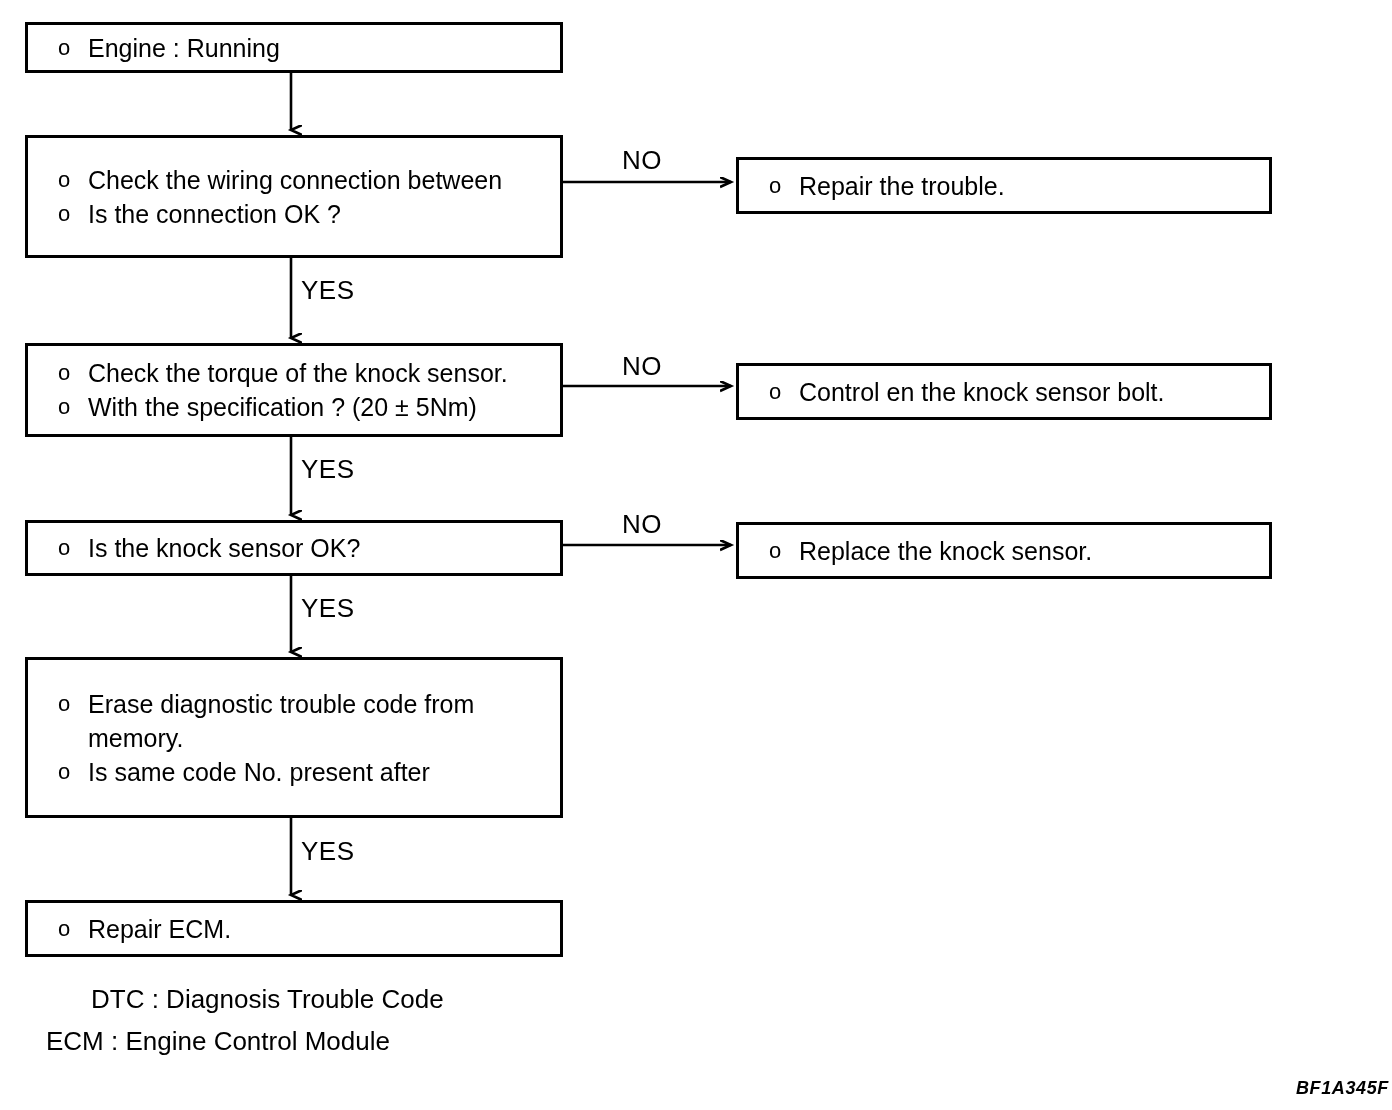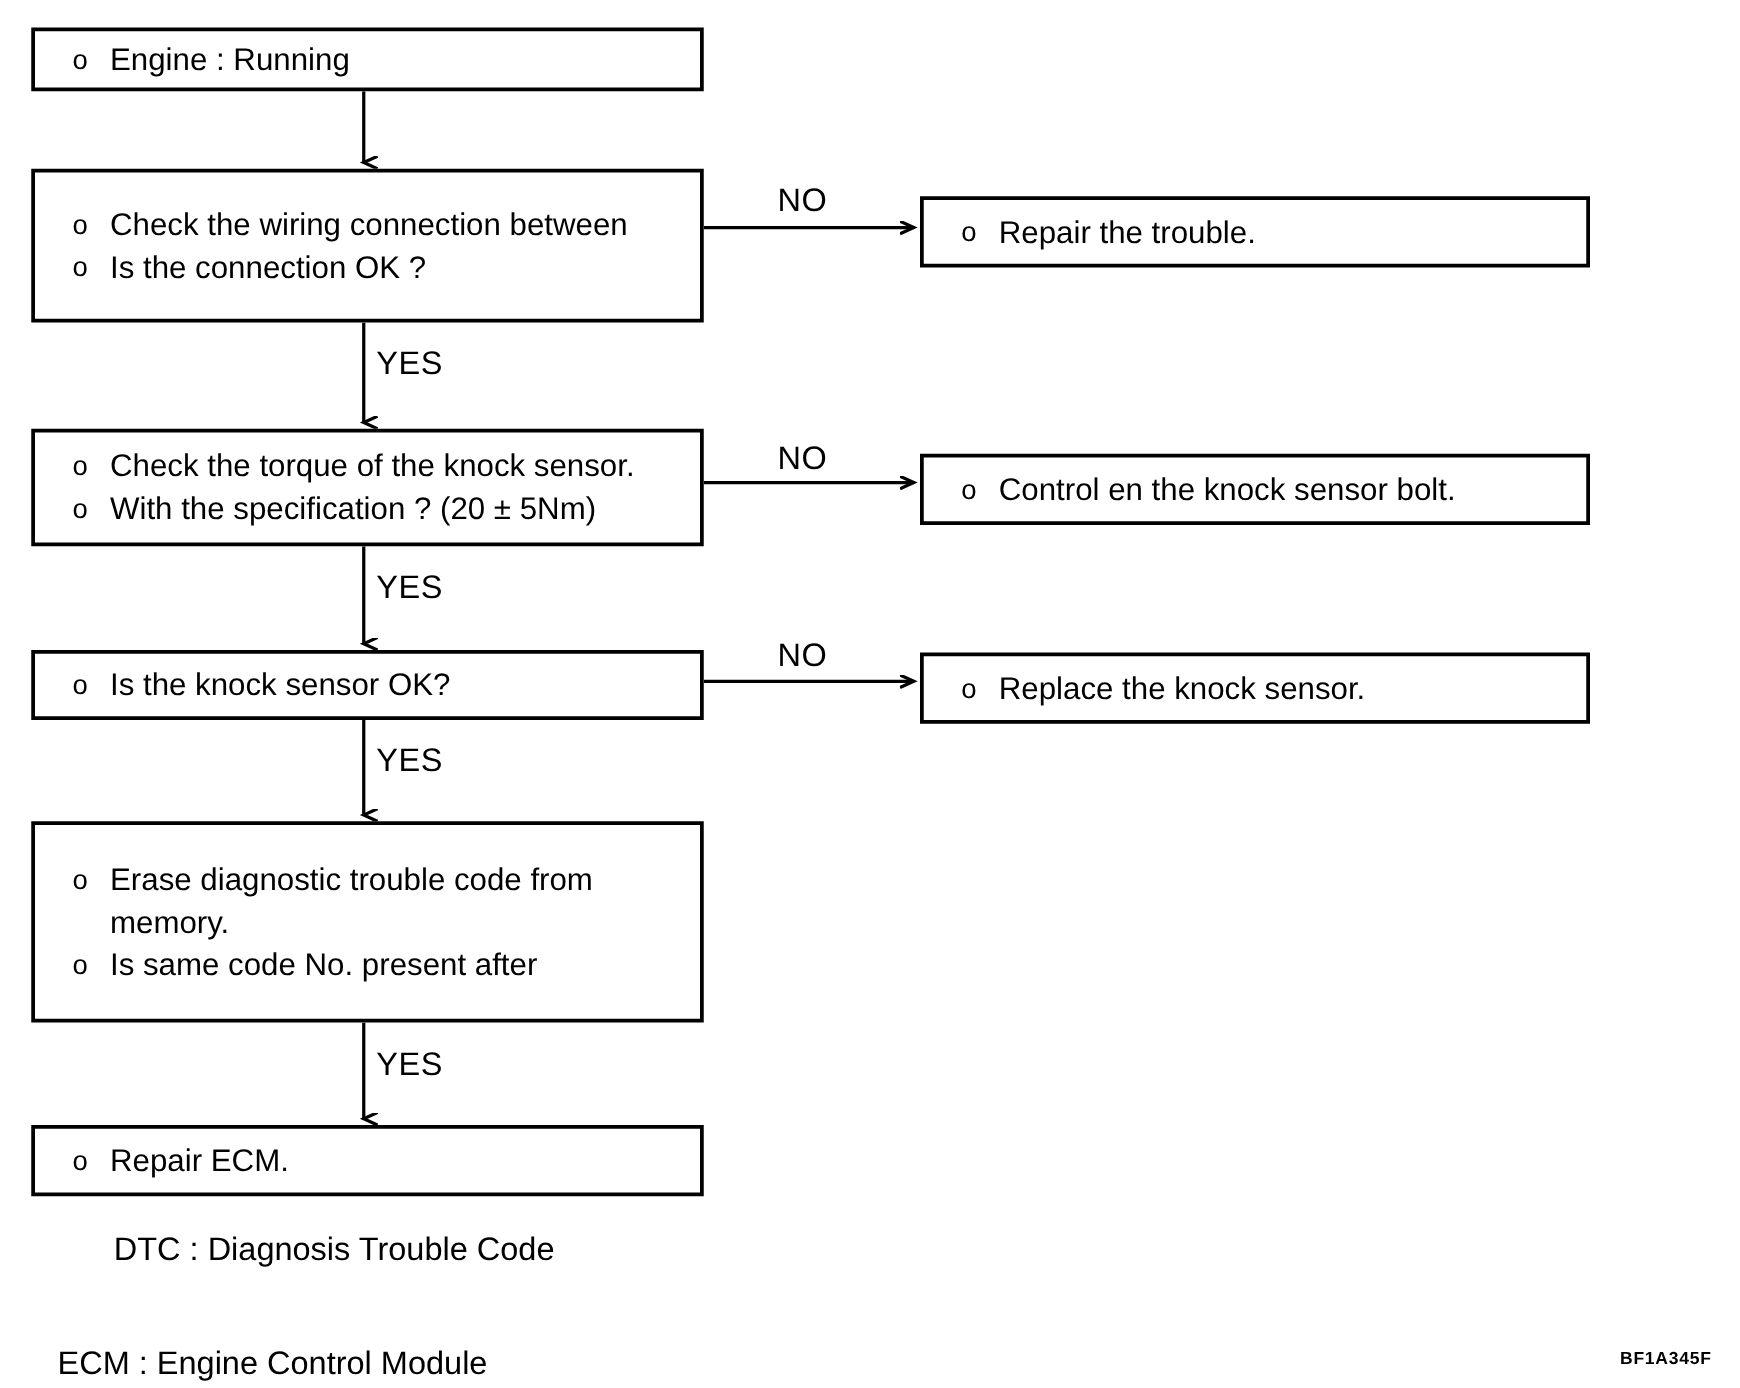--- a/index.html
+++ b/index.html
@@ -64,24 +64,25 @@
     text-align: center;
   }
   .legend {
     position: absolute;
     font-size: 26px;
     line-height: 35px;
     white-space: pre;
   }
   .figure-id {
     position: absolute;
-    font-size: 14px;
+    font-size: 18px;
     font-weight: bold;
     letter-spacing: 0.6px;
     white-space: nowrap;
+    font-style: italic;
   }
   svg.connectors {
     position: absolute;
     left: 0;
     top: 0;
     width: 1392px;
     height: 1110px;
     pointer-events: none;
   }
 </style>
@@ -216,17 +217,17 @@
 
   <div class="edge-label" style="left:622px; top:146px;">NO</div>
   <div class="edge-label" style="left:301px; top:276px;">YES</div>
   <div class="edge-label" style="left:622px; top:352px;">NO</div>
   <div class="edge-label" style="left:301px; top:455px;">YES</div>
   <div class="edge-label" style="left:622px; top:510px;">NO</div>
   <div class="edge-label" style="left:301px; top:594px;">YES</div>
   <div class="edge-label" style="left:301px; top:837px;">YES</div>
 
   <div class="legend" style="left:54px; top:982px;margin-left:37px;">DTC : Diagnosis Trouble Code</div>
-  <div class="legend" style="left:46px; top:1073px;">ECM : Engine Control Module</div>
+  <div class="legend" style="left:46px; top:1024px;">ECM : Engine Control Module</div>
 
   <div class="figure-id" style="left:1296px; top:1078px;">BF1A345F</div>
 
 </div>
 
 </body></html>

